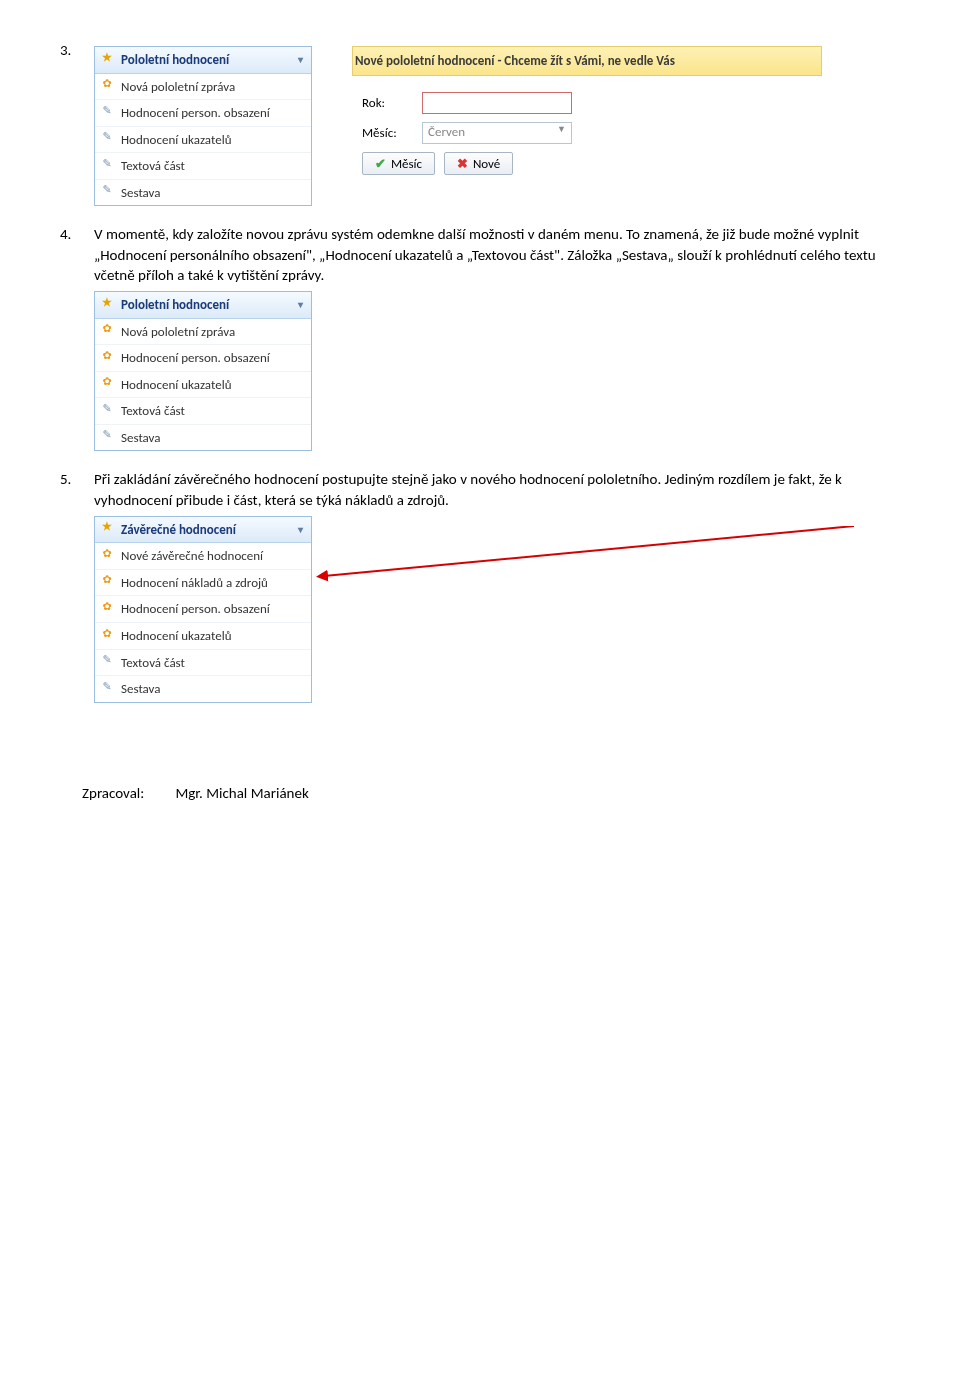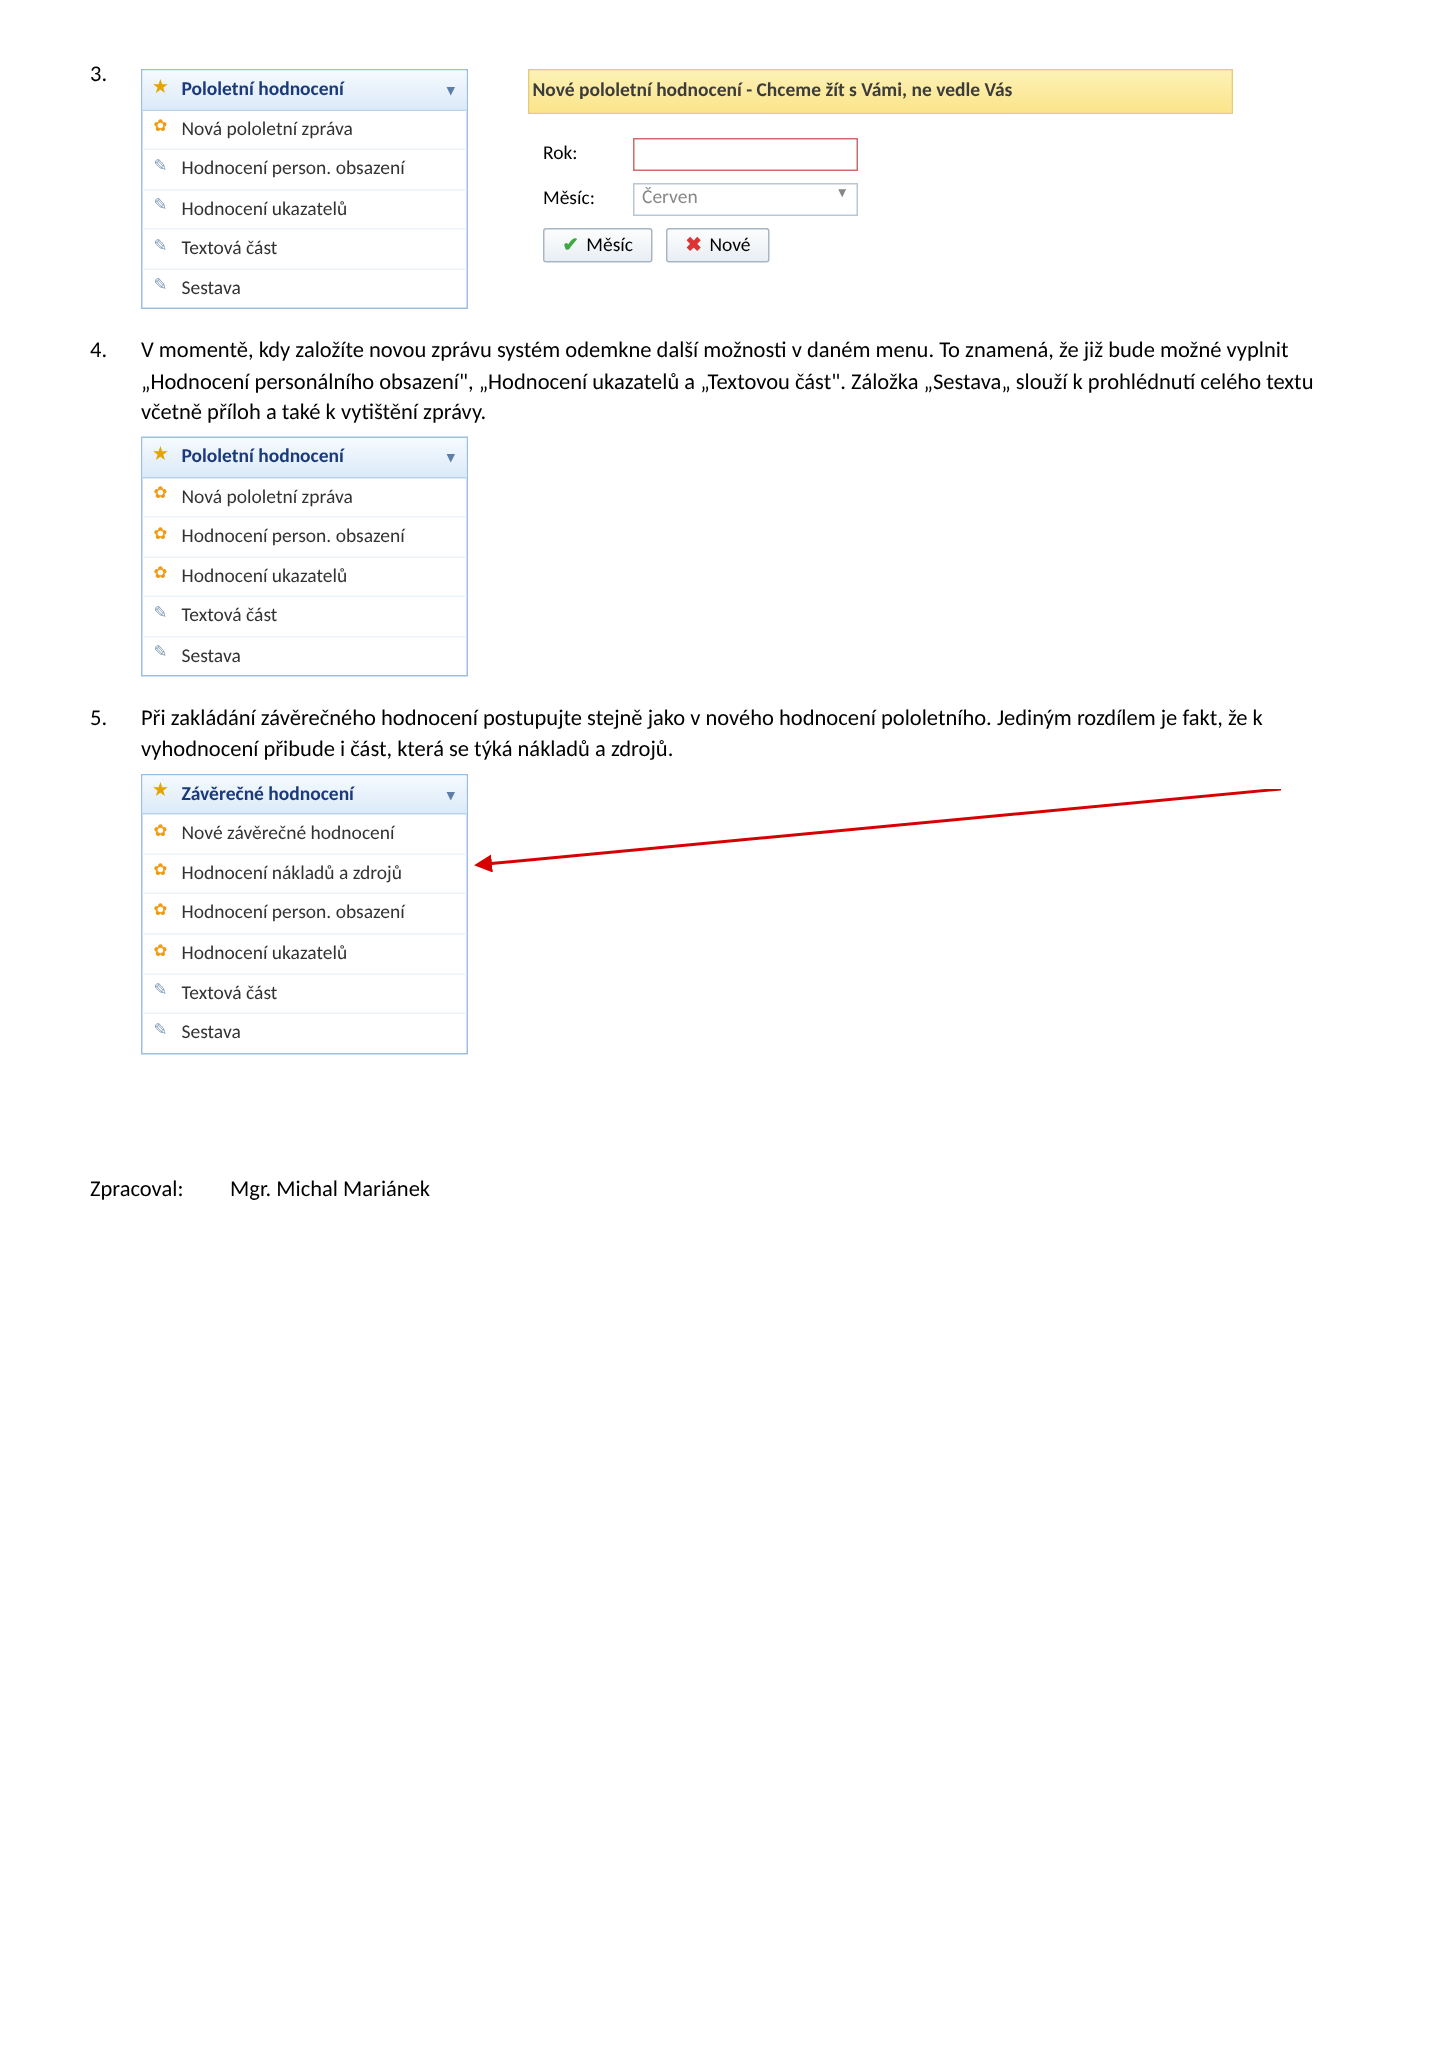--- a/index.html
+++ b/index.html
@@ -134,21 +134,21 @@
   .arrow-wrap svg {
     position: absolute;
     left: 220px;
     top: 10px;
   }
   
   .footer {
     margin-top: 80px;
     font-size: 15px;
   }
-  .footer .lbl { display: inline-block; width: 90px; }
+  .footer .lbl { display: inline-block; width: 90px; margin-left: 22px; }
 </style>
 </head>
 <body>
 
 <p class="para">
   <span class="num">3.</span>
 </p>
 
 <div class="panel-row">
   <div class="menu">

